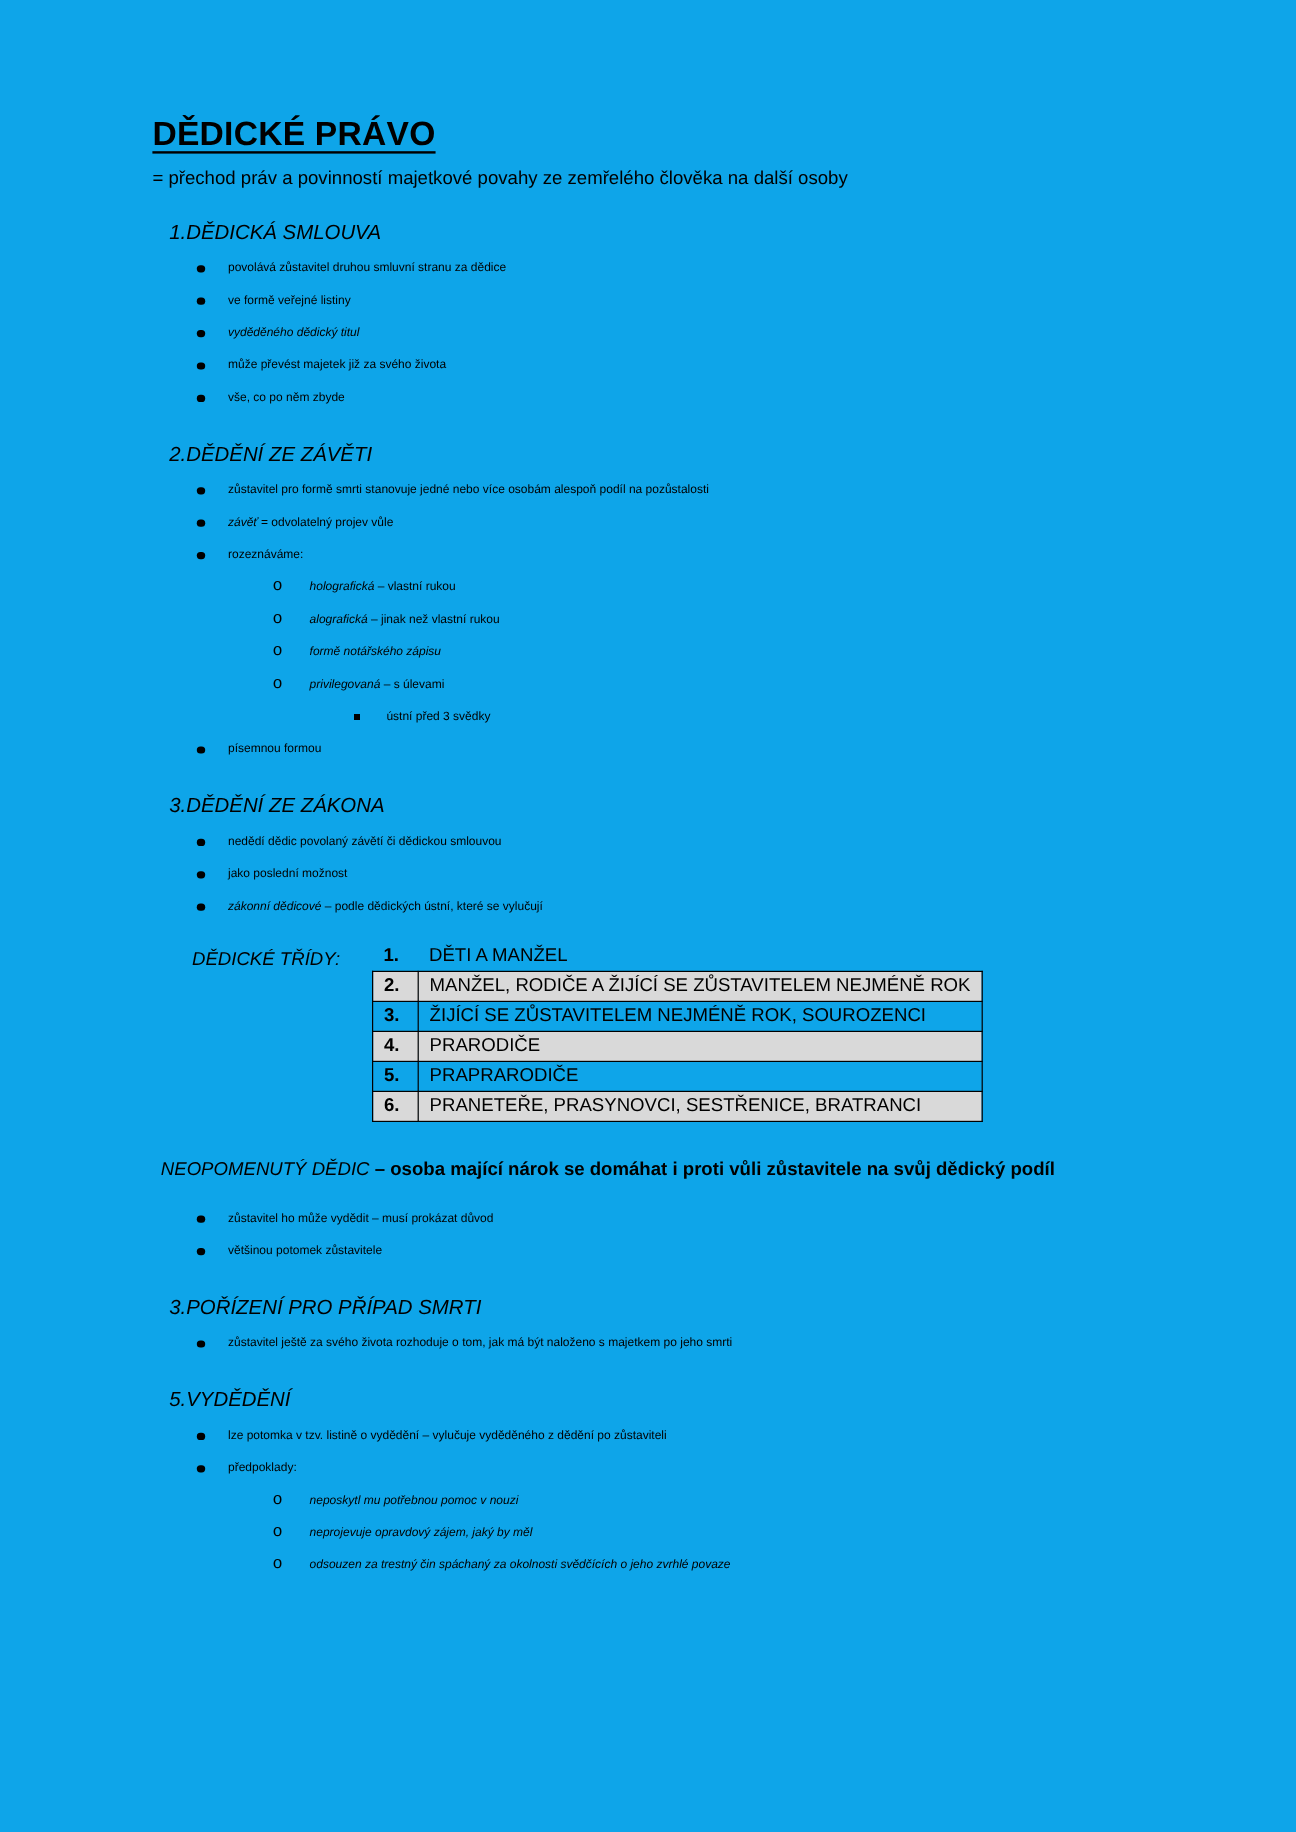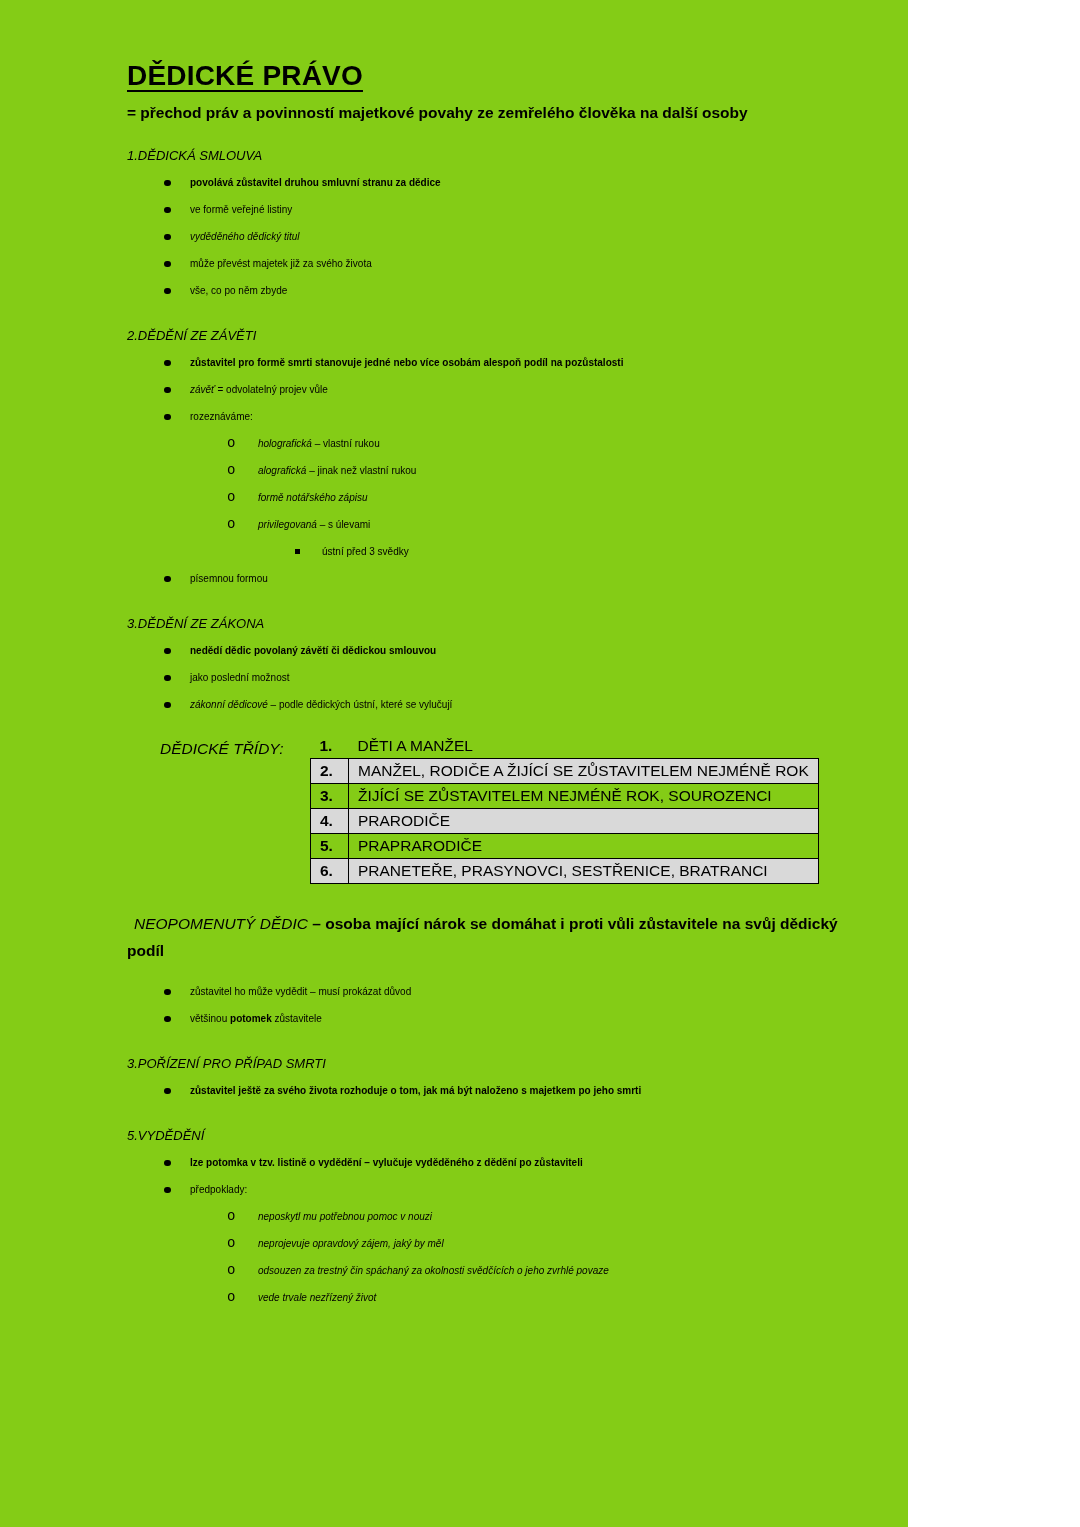--- a/index.html
+++ b/index.html
@@ -1,53 +1,53 @@
 <!DOCTYPE html>
 <html><head>
 <meta charset="utf-8">
 <style>
   * { box-sizing: border-box; }
   html, body { margin: 0; padding: 0; background: #ffffff; }
   body { font-family: "Liberation Sans", "DejaVu Sans", sans-serif; color: #000; }
   .page {
-    width: 908px;
+    width: 1080px;
     min-height: 1527px;
-    background: #84cc16;
-    padding: 60px 70px 60px 127px;
+    background: #0ea5e9;
+    padding: 96px 70px 60px 127px;
   }
   .title {
     font-size: 28px;
     font-weight: 600;
     margin: 0 0 12px 0;
     text-decoration: underline;
     text-decoration-thickness: 2px;
     text-underline-offset: 5px;
     letter-spacing: 0.2px;
   }
   .subtitle { font-size: 15.5px; font-weight: 700; margin: 0 0 26px 0; }
-  .sec-heading { font-size: 13px; font-style: italic; font-weight: 400; margin: 24px 0 6px 0; }
+  .sec-heading { font-size: 17px; font-style: italic; font-weight: 400; margin: 24px 0 6px 14px; }
   ul.bullets { list-style: none; margin: 2px 0 0 0; padding: 0; font-size: 10px; }
   ul.bullets li { position: relative; line-height: 27px; }
   li.l1 { padding-left: 63px; }
   li.l1::before {
     content: ""; position: absolute; left: 37px; top: 10.5px;
     width: 6.5px; height: 6.5px; border-radius: 50%; background: #000;
   }
   li.l2 { padding-left: 131px; }
   li.l2::before {
     content: "o"; position: absolute; left: 100px; top: 0;
     font-size: 14px; line-height: 27px; font-style: normal; font-weight: 400;
     font-family: "Liberation Mono", monospace;
   }
   li.l3 { padding-left: 195px; }
   li.l3::before {
     content: ""; position: absolute; left: 168px; top: 11px;
     width: 5px; height: 5px; background: #000;
   }
-  .bold { font-weight: 700; }
+  .bold { font-weight: 400; }
   .italic { font-style: italic; }
   li.narrow { max-width: 818px; }
   .classes-block { display: flex; align-items: flex-start; margin: 16px 0 0 33px; font-size: 15.5px; }
   .classes-label { font-style: italic; width: 150px; flex: none; line-height: 25px; padding-top: 2px; }
   table.classes { border-collapse: collapse; font-size: 15.5px; }
   table.classes td { padding: 1px 9px; line-height: 22px; white-space: nowrap; }
   table.classes td.num { font-weight: 700; min-width: 38px; padding-right: 14px; }
   tr.boxed td { border: 1px solid #000; }
   tr.shaded td { background: #d9d9d9; }
   .neo { font-size: 15.5px; margin: 26px 0 0 0; max-width: 800px; text-indent: 7px; line-height: 27px; }
@@ -135,16 +135,15 @@
     <li class="l1 bold narrow">zůstavitel ještě za svého života rozhoduje o tom, jak má být naloženo s majetkem po jeho smrti</li>
   </ul>
 
   <h2 class="sec-heading">5.VYDĚDĚNÍ</h2>
   <ul class="bullets">
     <li class="l1 bold">lze potomka v tzv. listině o vydědění – vylučuje vyděděného z dědění po zůstaviteli</li>
     <li class="l1">předpoklady:</li>
     <li class="l2 italic">neposkytl mu potřebnou pomoc v nouzi</li>
     <li class="l2 italic">neprojevuje opravdový zájem, jaký by měl</li>
     <li class="l2 italic">odsouzen za trestný čin spáchaný za okolnosti svědčících o jeho zvrhlé povaze</li>
-    <li class="l2 italic">vede trvale nezřízený život</li>
   </ul>
 
 </div>
 
 </body></html>

